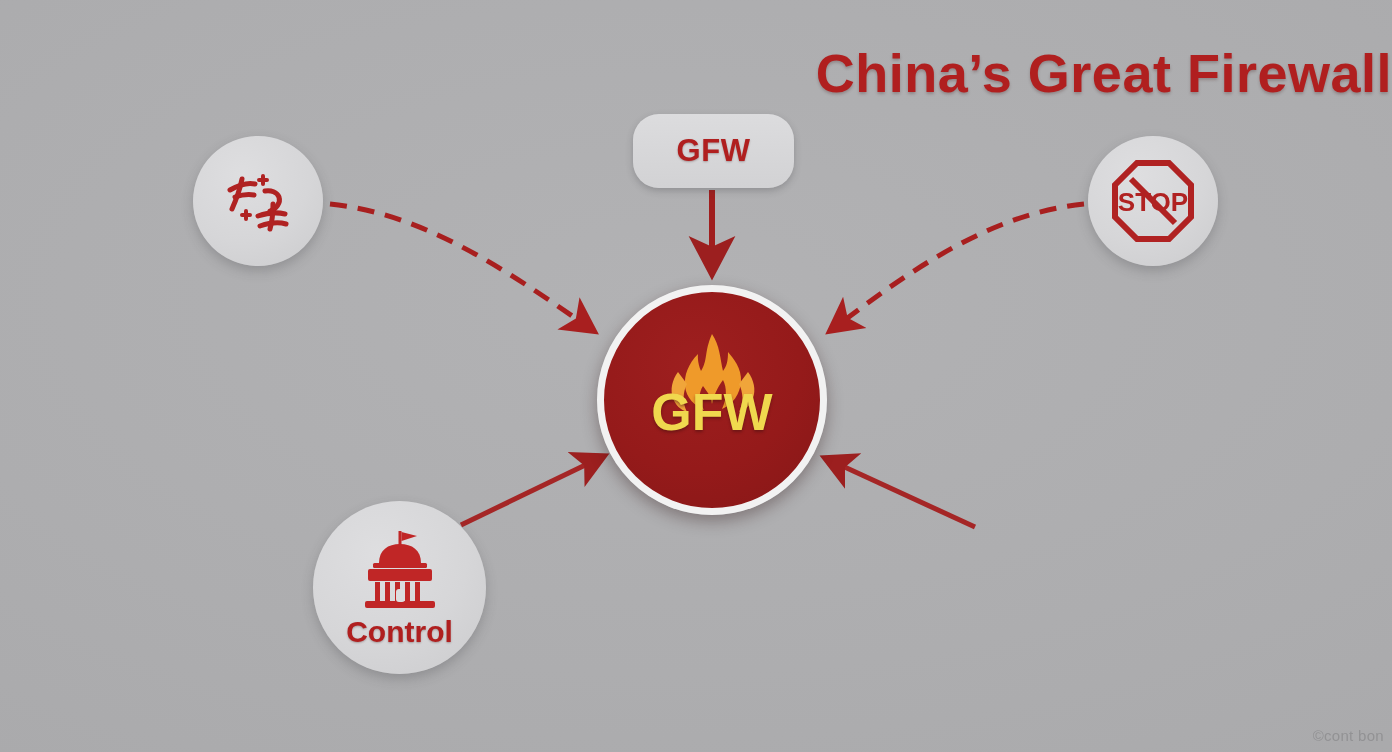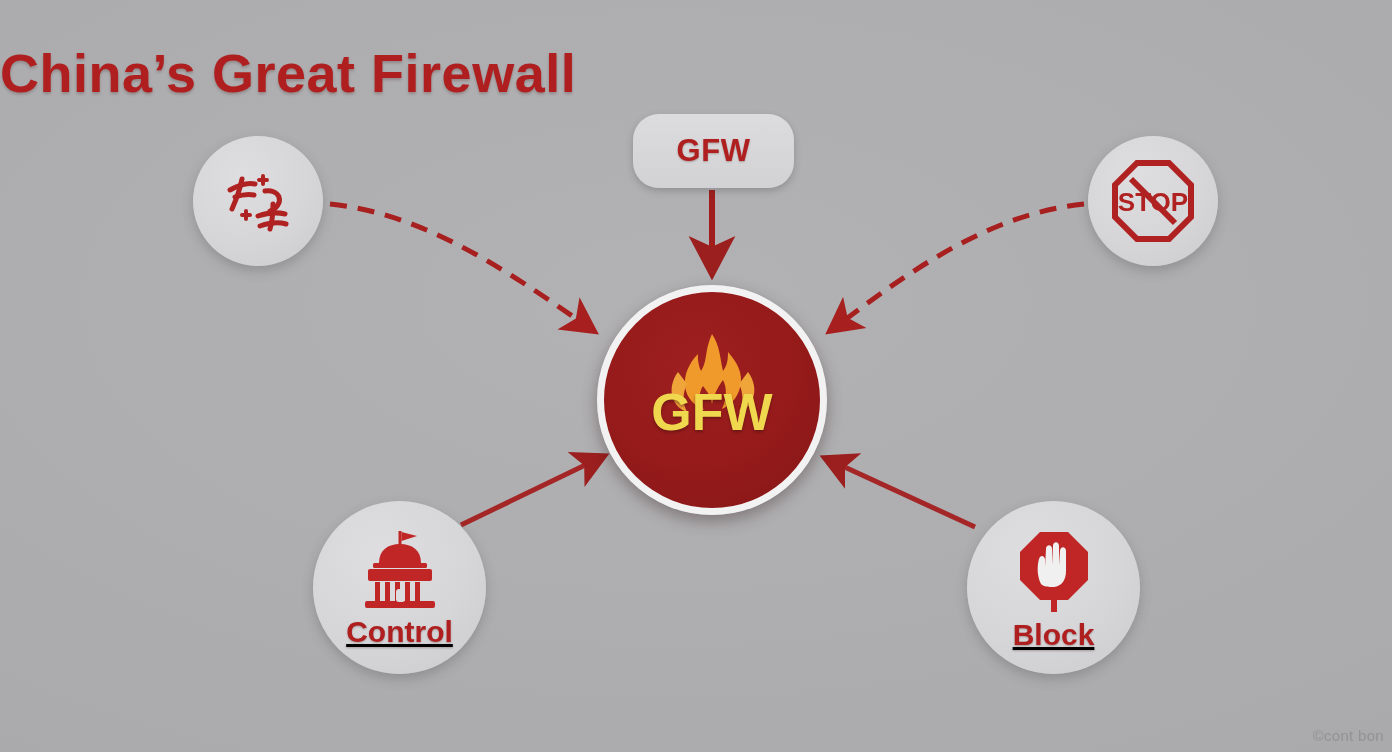--- a/index.html
+++ b/index.html
@@ -18,21 +18,21 @@
     overflow: hidden;
     background: radial-gradient(ellipse 120% 110% at 48% 40%, #b2b2b4 0%, #adadaf 45%, #a6a6a8 100%);
   }
 
   
   #title {
     position: absolute;
     left: 0;
     top: 42px;
     width: 1392px;
-    text-align: left;
+    text-align: right;
     font-size: 54px;
     font-weight: bold;
     color: #b01f1f;
     letter-spacing: 0.5px;
     text-shadow: 0 2px 3px rgba(60,20,20,0.25);
     white-space: nowrap;
   }
 
   
   #wires {
@@ -109,21 +109,20 @@
   
   .node {
     position: absolute;
     border-radius: 50%;
     background: radial-gradient(circle at 38% 30%, #dedee0 0%, #d6d6d8 55%, #cbcbcd 100%);
     box-shadow: 0 5px 12px rgba(60,60,65,0.26);
     display: flex;
     flex-direction: column;
     align-items: center;
     justify-content: center;
-    text-decoration: underline;
   }
   .node-sm { width: 130px; height: 130px; }
   .node-lg { width: 173px; height: 173px; }
 
   #node-censor { left: 193px; top: 136px; }
   #node-stop   { left: 1088px; top: 136px; }
   #node-control{ left: 313px; top: 501px; }
   #node-block  { left: 967px; top: 501px; }
 
   .node-label {
@@ -233,28 +232,16 @@
       <rect x="32" y="53" width="5" height="19"></rect>
       <rect x="42" y="53" width="5" height="19"></rect>
       <rect x="52" y="53" width="5" height="19"></rect>
       <rect x="62" y="53" width="5" height="19"></rect>
       <rect x="12" y="72" width="70" height="7" rx="2"></rect>
       <rect x="43" y="60" width="9" height="13" rx="3" fill="#dcdcde"></rect>
     </svg>
     <div class="node-label">Control</div>
   </div>
 
-  <div id="node-block" class="node node-lg">
-    <svg class="node-icon" width="92" height="88" viewBox="0 0 92 88" xmlns="http://www.w3.org/2000/svg">
-      <polygon points="32,6 60,6 80,26 80,54 60,74 32,74 12,54 12,26" fill="#c02626"></polygon>
-      <rect x="43" y="66" width="6" height="20" fill="#c02626"></rect>
-      <path d="M33 58 C29 50 29 40 31 33 C32 29 36 29 37 33 L37 41
-               L38 23 C38 18 44 18 44 23 L44 39
-               L45 20 C45 15 51 15 51 20 L51 39
-               L52 25 C52 20 58 20 58 25 L58 45
-               C58 55 53 60 46 61 C41 61 36 61 33 58 Z" fill="#f0f0f0"></path>
-    </svg>
-    <div class="node-label">Block</div>
-  </div>
 
   <div id="watermark">©cont bon</div>
 
 </div>
 
 </body></html>

